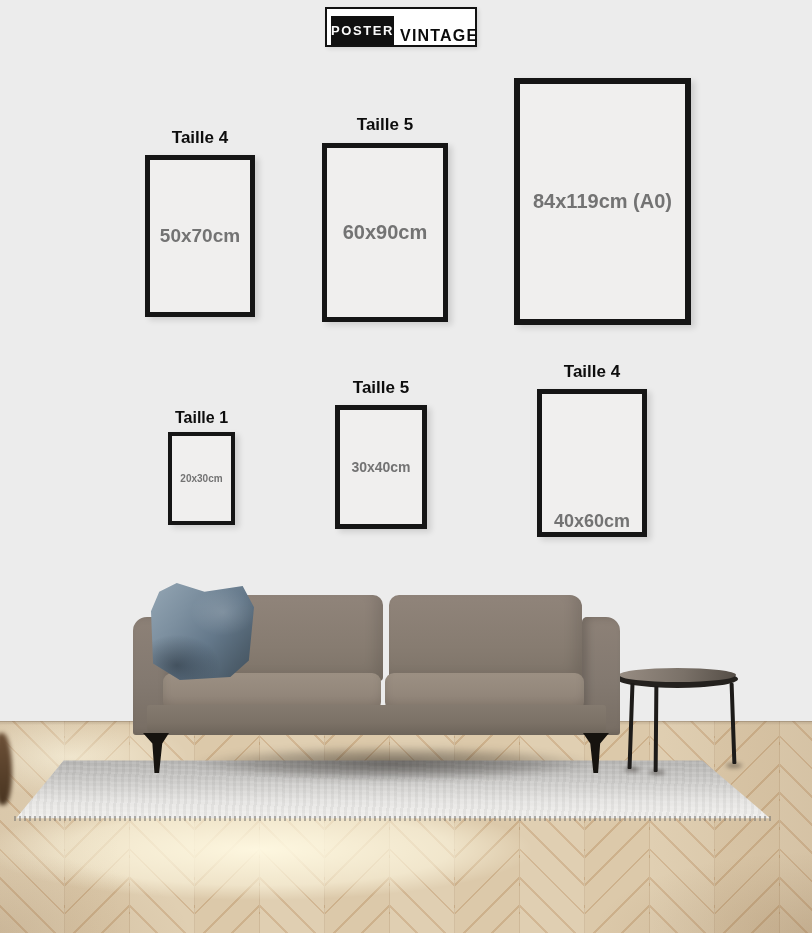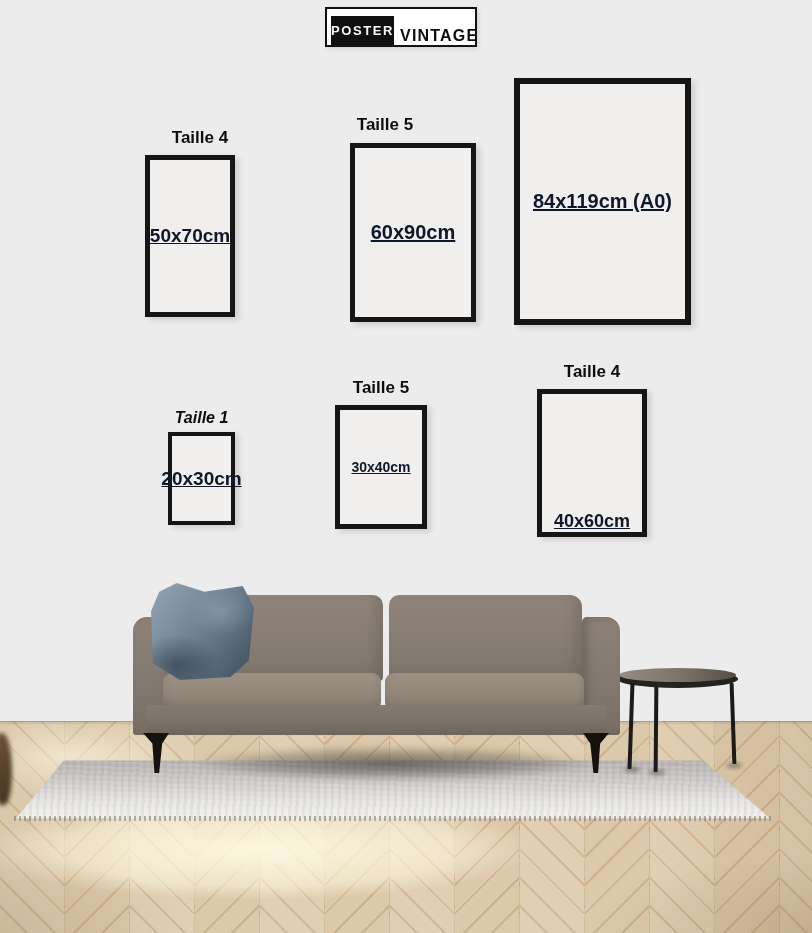--- a/index.html
+++ b/index.html
@@ -24,21 +24,21 @@
   .logo-white{
     margin-left:6px;color:#0c0c0c;font-size:16px;font-weight:bold;letter-spacing:1.2px;
   }
 
   
   .frame{
     position:absolute;background:#f0efee;border:5px solid #151515;
     display:flex;align-items:center;justify-content:center;
     box-shadow:4px 3px 6px rgba(0,0,0,0.13);
   }
-  .frame-size{font-weight:bold;color:#0f172a;white-space:nowrap;text-decoration:underline;}
+  .frame-size{font-weight:bold;color:#737373;white-space:nowrap;}
   .frame-label{
     position:absolute;text-align:center;font-weight:bold;color:#0d0d0d;
     font-size:17px;white-space:nowrap;
   }
 
   
   .floor{position:absolute;left:0;top:721px;width:812px;height:212px;overflow:hidden;}
   .plank-row{position:absolute;inset:0;display:flex;}
   .plank-stripe{width:65px;height:100%;flex:0 0 65px;border-right:1px solid rgba(150,115,75,0.18);}
   .plank-stripe:nth-child(odd){
@@ -160,36 +160,36 @@
 <body>
 
 <div id="stage">
 
   <div class="logo">
     <div class="logo-black">POSTER</div>
     <div class="logo-white">VINTAGE</div>
   </div>
 
   <div class="frame-label" style="left:145px;top:128px;width:110px;">Taille 4</div>
-  <div class="frame" style="left:145px;top:155px;width:90px;height:162px;">
+  <div class="frame" style="left:145px;top:155px;width:110px;height:162px;">
     <span class="frame-size" style="font-size:19px;">50x70cm</span>
   </div>
 
   <div class="frame-label" style="left:322px;top:115px;width:126px;">Taille 5</div>
-  <div class="frame" style="left:322px;top:143px;width:126px;height:179px;margin-left:28px;">
+  <div class="frame" style="left:322px;top:143px;width:126px;height:179px;">
     <span class="frame-size" style="font-size:20px;">60x90cm</span>
   </div>
 
   <div class="frame" style="left:514px;top:78px;width:177px;height:247px;border-width:6px;">
     <span class="frame-size" style="font-size:20px;">84x119cm (A0)</span>
   </div>
 
-  <div class="frame-label" style="left:168px;top:409px;width:67px;font-size:16px;font-style:italic;">Taille 1</div>
+  <div class="frame-label" style="left:168px;top:409px;width:67px;font-size:16px;">Taille 1</div>
   <div class="frame" style="left:168px;top:432px;width:67px;height:93px;border-width:4px;">
-    <span class="frame-size" style="font-size:19px;">20x30cm</span>
+    <span class="frame-size" style="font-size:10px;">20x30cm</span>
   </div>
 
   <div class="frame-label" style="left:335px;top:378px;width:92px;">Taille 5</div>
   <div class="frame" style="left:335px;top:405px;width:92px;height:124px;">
     <span class="frame-size" style="font-size:14px;">30x40cm</span>
   </div>
 
   <div class="frame-label" style="left:537px;top:362px;width:110px;">Taille 4</div>
   <div class="frame" style="left:537px;top:389px;width:110px;height:148px;align-items:flex-end;">
     <span class="frame-size" style="font-size:18px;">40x60cm</span>

